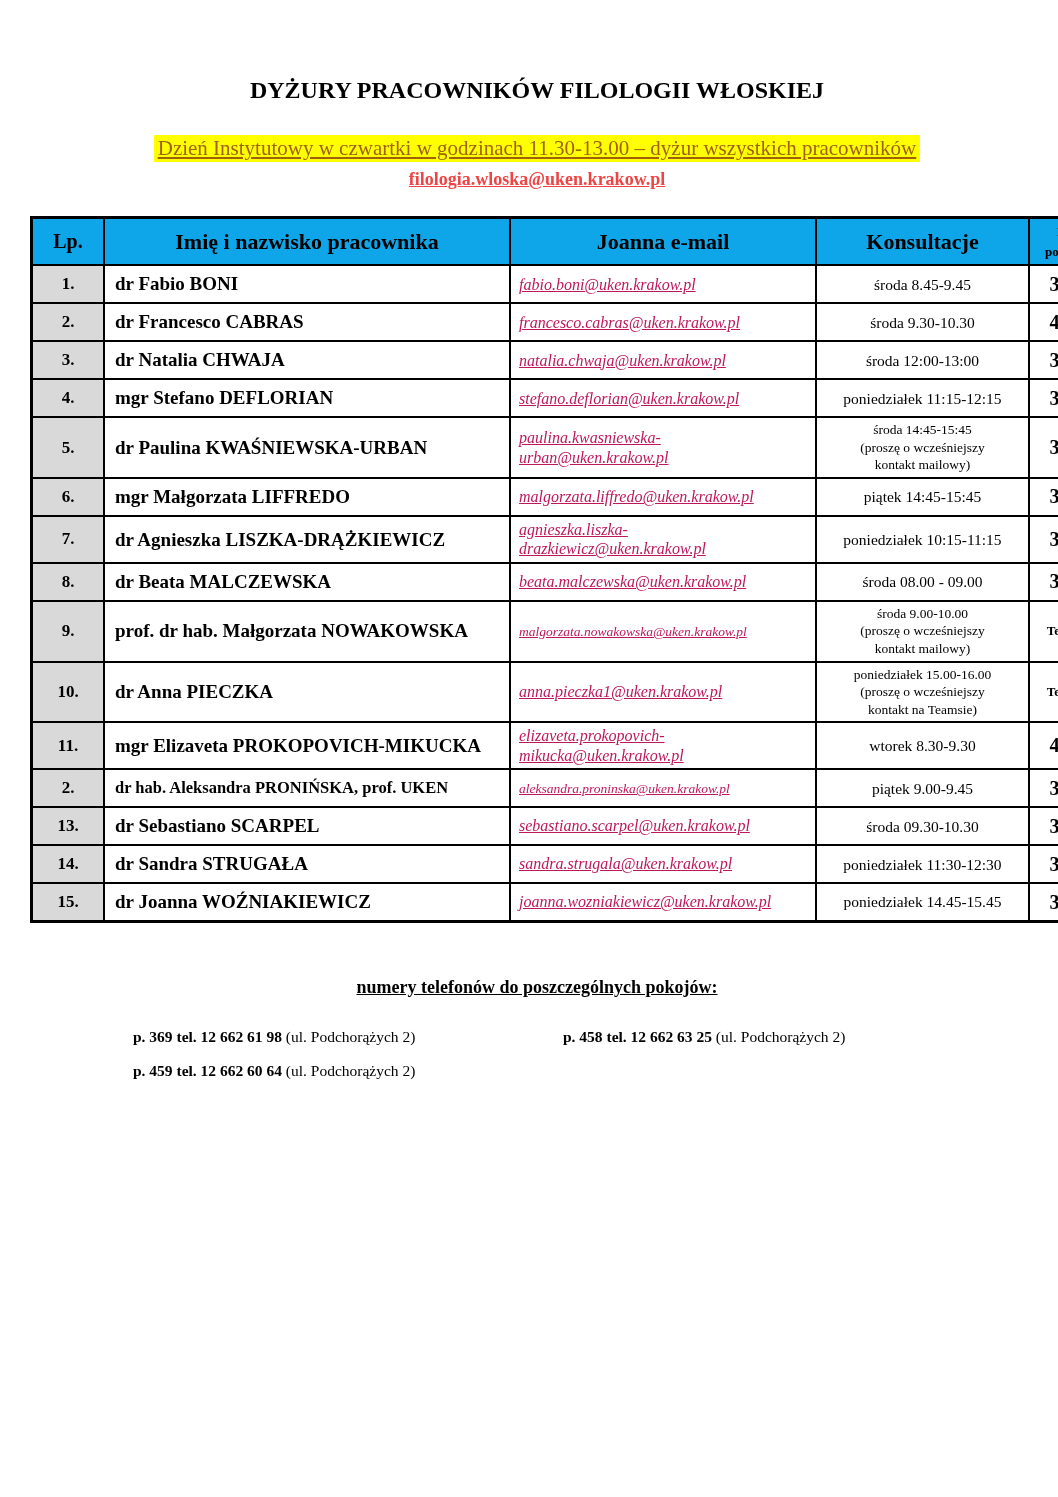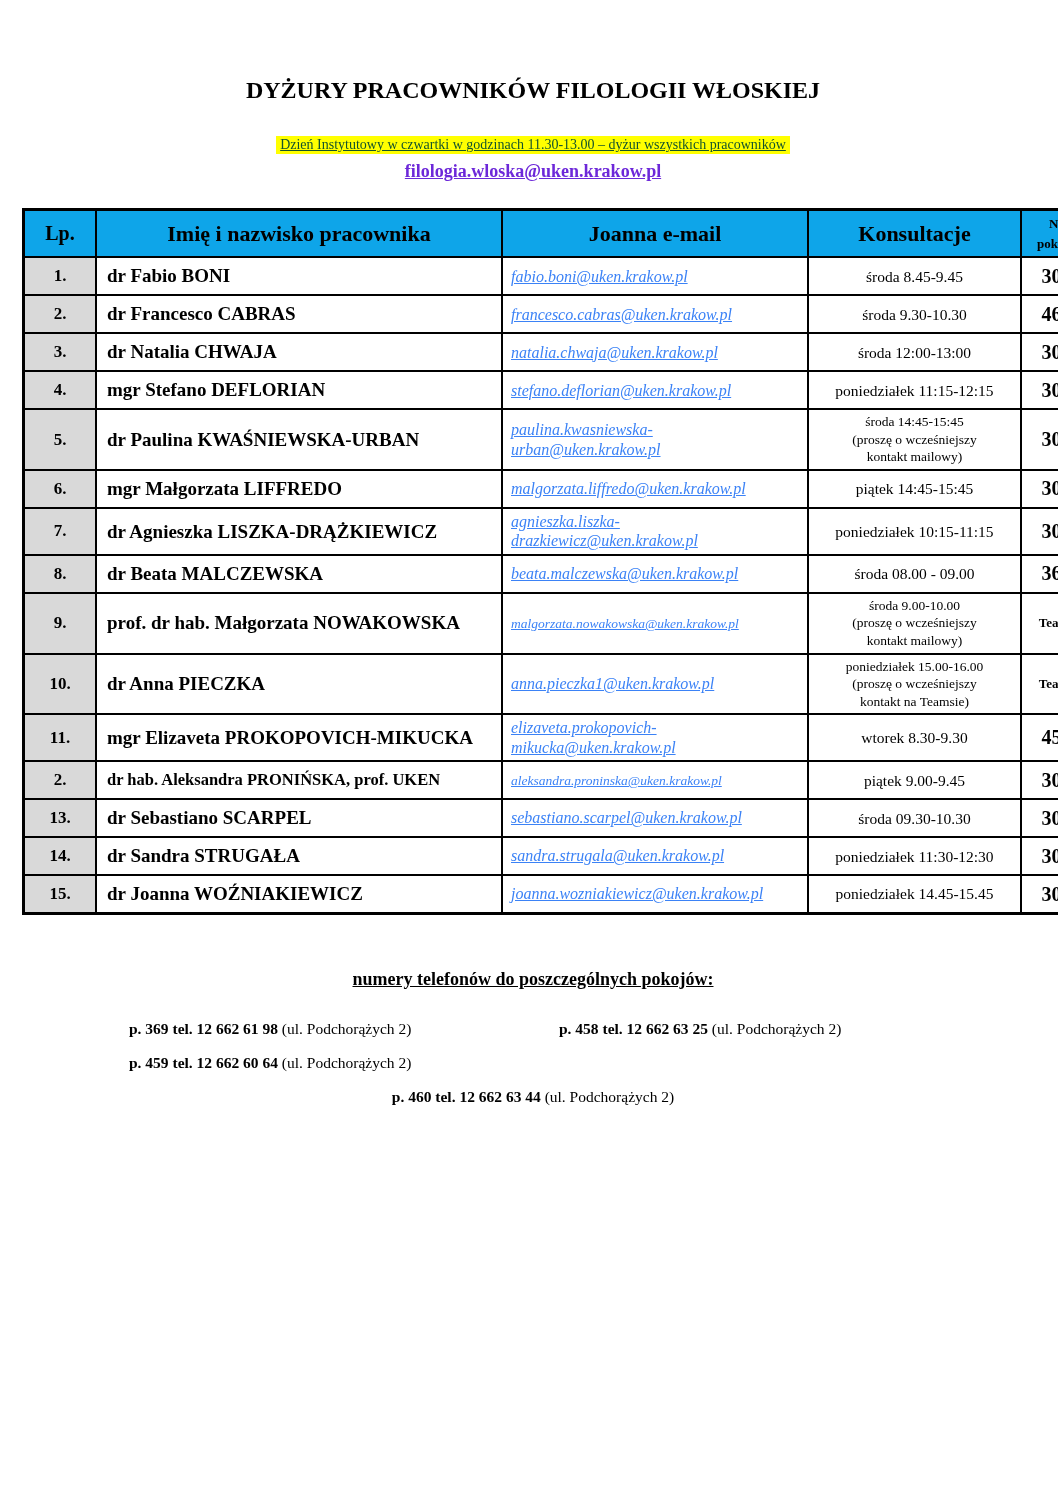--- a/index.html
+++ b/index.html
@@ -2,35 +2,35 @@
 <html lang="pl"><head>
 <meta charset="utf-8">
 <style>
   html,body{margin:0;padding:0;}
   body{
     width:1058px;height:1497px;
     background:#ffffff;color:#000;
     font-family:"Liberation Serif","DejaVu Serif",serif;
     position:relative;overflow:hidden;
   }
-  .doc{padding:76px 14px 0 22px;}
+  .doc{padding:76px 14px 0 30px;}
 
   
   .title{text-align:center;font-weight:bold;font-size:24px;line-height:1.22;}
   .title div{white-space:nowrap;}
 
   
   .notice-wrap{text-align:center;margin-top:30px;}
   .notice{
-    display:inline-block;background:#ffff00;color:#14532d;
-    font-size:14px;text-decoration:underline;padding:1px 4px;
+    display:inline-block;background:#ffff00;color:#a16207;
+    font-size:21px;text-decoration:underline;padding:1px 4px;
   }
   .org-email-wrap{text-align:center;margin-top:7px;}
   .org-email{
-    color:#6d28d9;font-weight:bold;font-size:18px;text-decoration:underline;
+    color:#ef4444;font-weight:bold;font-size:18px;text-decoration:underline;
   }
 
   
   table{
     border-collapse:collapse;width:1030px;margin-top:26px;
     border:3px solid #000;table-layout:fixed;
   }
   th,td{border:2px solid #000;vertical-align:middle;}
   thead th{
     background:#0ea5e9;font-size:22px;font-weight:bold;padding:7px 4px;text-align:center;
@@ -41,21 +41,21 @@
   th.col-consult{width:203px;}
   th.col-room{width:65px;font-size:13px;line-height:1.5;padding:3px 2px;}
   tbody tr{height:38px;}
   td.c-lp{
     background:#d9d9d9;text-align:center;font-weight:bold;font-size:17px;
   }
   td.c-name{font-weight:bold;font-size:19px;line-height:1.15;padding:5px 10px;}
   td.c-name.small{font-size:16.5px;}
   td.c-email{padding:3px 8px;}
   a.email-link{
-    color:#3b82f6;font-style:italic;font-size:16px;line-height:1.22;
+    color:#be185d;font-style:italic;font-size:16px;line-height:1.22;
     white-space:pre-line;text-decoration:underline;
   }
   a.email-link.small{font-size:13.5px;}
   td.c-consult{
     text-align:center;font-size:15.5px;line-height:1.25;
     white-space:pre-line;padding:3px 5px;border-radius:9px;
   }
   td.c-consult.small{font-size:13.5px;line-height:1.3;}
   td.c-room{text-align:center;font-weight:bold;font-size:20px;}
   td.c-room.teams{font-size:13px;}
@@ -217,17 +217,16 @@
         </tr>
       </tbody>
   </table>
 
   <div class="phones">
     <div class="phones-heading">numery telefonów do poszczególnych pokojów:</div>
     <div class="phone-grid">
         <div class="phone-entry"><span class="phone-bold">p. 369 tel. 12 662 61 98</span><span> (ul. Podchorążych 2)</span></div>
         <div class="phone-entry"><span class="phone-bold">p. 458 tel. 12 662 63 25</span><span> (ul. Podchorążych 2)</span></div>
         <div class="phone-entry"><span class="phone-bold">p. 459 tel. 12 662 60 64</span><span> (ul. Podchorążych 2)</span></div>
-        <div class="phone-entry center"><span class="phone-bold">p. 460 tel. 12 662 63 44</span><span> (ul. Podchorążych 2)</span></div>
       </div>
   </div>
 
 </div>
 
 </body></html>

